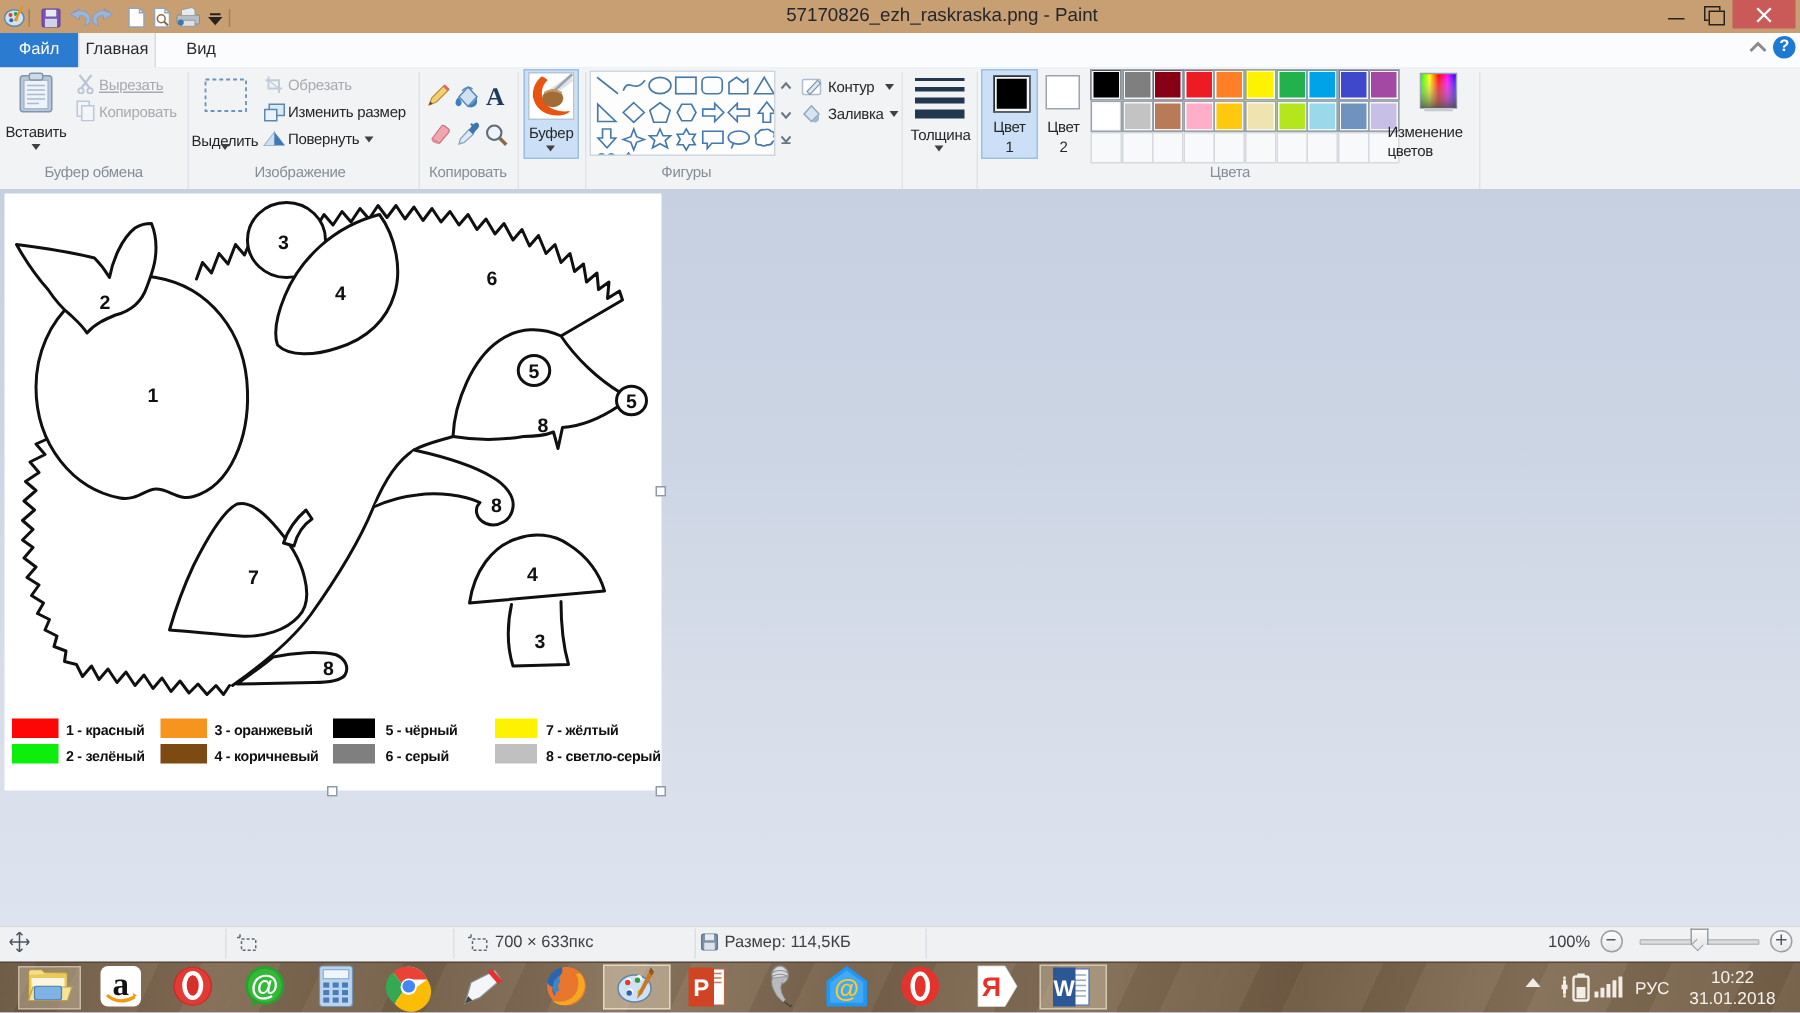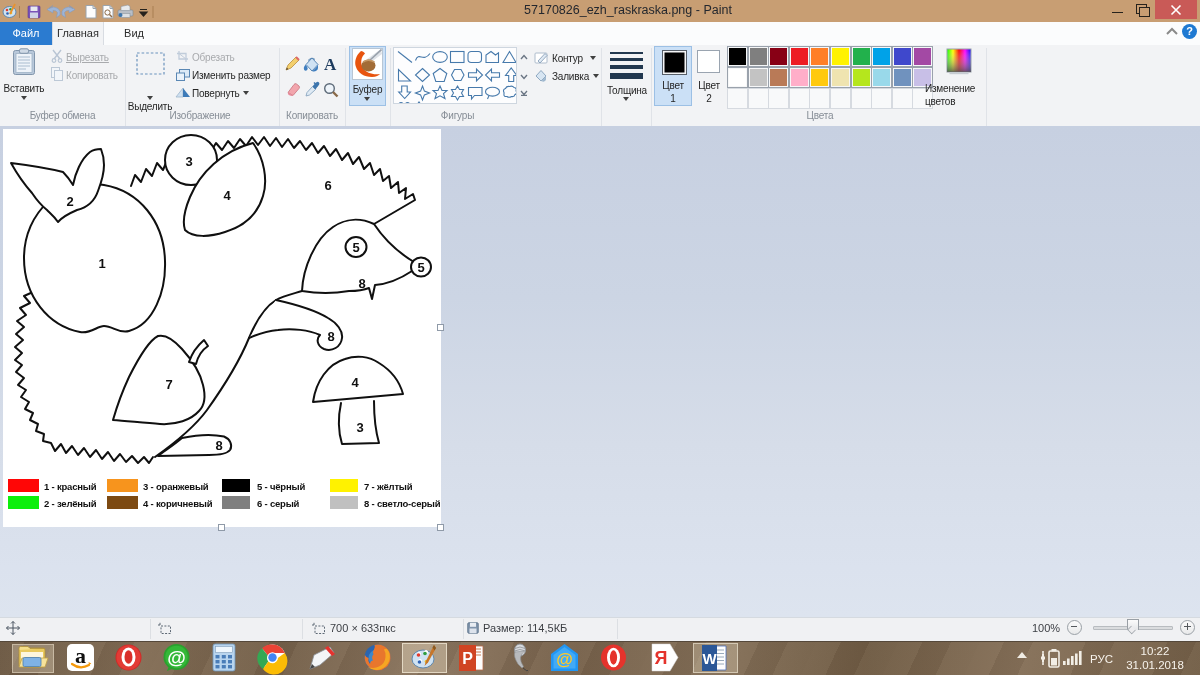--- a/index.html
+++ b/index.html
@@ -126,21 +126,21 @@
 <div class="abs rtext gray" style="left:66px;top:51px;text-decoration:underline;">Вырезать</div>
 <svg class="abs" style="left:50px;top:66px" width="14" height="15" viewBox="0 0 14 15">
  <rect x="1.5" y="1.5" width="8" height="10" fill="#f2f5f9" stroke="#bcc8d6"></rect>
  <rect x="4.5" y="4.5" width="8" height="10" fill="#f2f5f9" stroke="#bcc8d6"></rect>
 </svg>
 <div class="abs rtext gray" style="left:66px;top:69px;">Копировать</div>
 
 <svg class="abs" style="left:136px;top:52px" width="29" height="23" viewBox="0 0 29 23">
  <rect x="1" y="1" width="27" height="21" fill="none" stroke="#6a93bd" stroke-width="1.2" stroke-dasharray="2.6 2"></rect>
 </svg>
-<div class="abs rtext" style="left:127px;top:100px;width:46px;text-align:center;">Выделить</div>
+<div class="abs rtext" style="left:127px;top:88px;width:46px;text-align:center;">Выделить</div>
 <div class="abs arrow-d" style="left:147px;top:96px;"></div>
 <svg class="abs" style="left:176px;top:50px" width="14" height="13" viewBox="0 0 14 13">
  <path d="M3,1 L3,9 L12,9 M1,3.5 L10,3.5 L10,12" stroke="#c0ccda" stroke-width="1.3" fill="none"></path>
  <path d="M3,3.5 L10,9" stroke="#c0ccda" stroke-width="1"></path>
 </svg>
 <div class="abs rtext gray" style="left:192px;top:51px;">Обрезать</div>
 <svg class="abs" style="left:175px;top:68px" width="16" height="14" viewBox="0 0 16 14">
  <rect x="4.5" y="1.5" width="10" height="7.5" fill="#dbe9f6" stroke="#5a87b4"></rect>
  <rect x="1.5" y="5" width="8" height="7.5" fill="#eaf2fa" stroke="#5a87b4"></rect>
 </svg>

